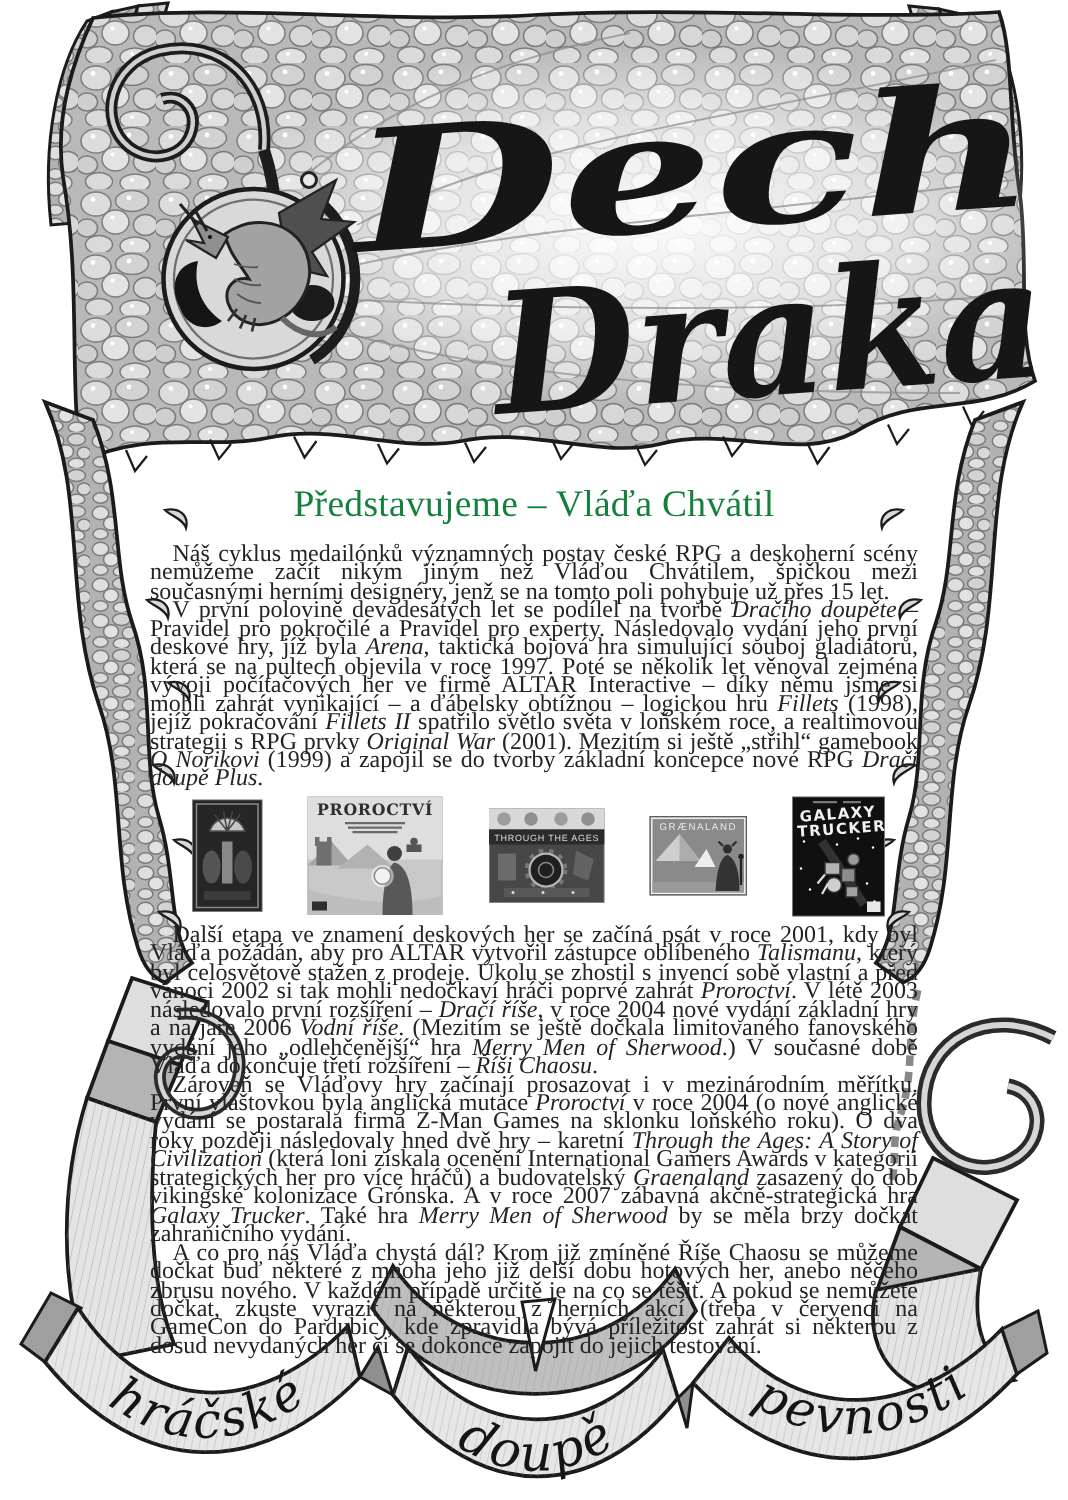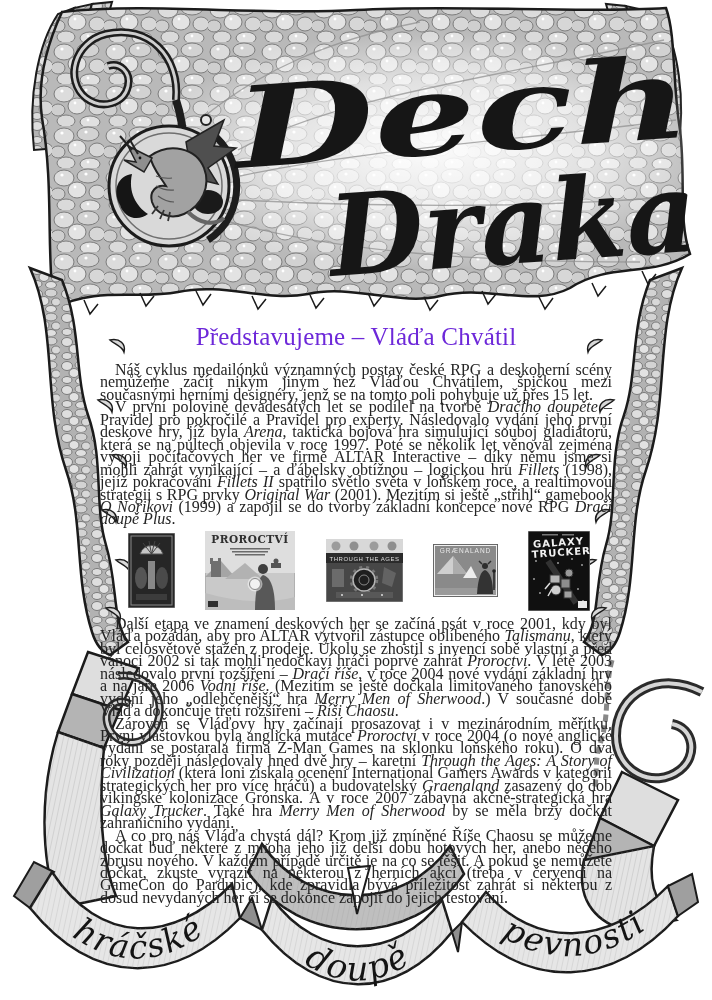--- a/index.html
+++ b/index.html
@@ -1,21 +1,21 @@
 <!DOCTYPE html>
 <html><head>
 <meta charset="utf-8">
 <style>
   html,body{margin:0;padding:0;background:#fff;}
   #page{position:relative;width:712px;height:1000px;background:#fff;overflow:hidden;
         font-family:"Liberation Serif",serif;color:#222;}
   #border-art{position:absolute;left:0;top:0;z-index:0;}
   main{position:absolute;left:100px;top:323px;width:512px;z-index:1;}
   h1{font-family:"Liberation Serif",serif;font-weight:normal;font-size:25px;
-     color:#6d28d9;text-align:center;margin:0 0 13px 0;letter-spacing:.2px;}
+     color:#15803d;text-align:center;margin:0 0 13px 0;letter-spacing:.2px;}
   .para{font-size:16px;line-height:12.45px;text-align:justify;text-indent:15px;
         margin:0;color:#242424;}
   .para em{font-style:italic;margin-top:24px;}
   #games-row{display:flex;justify-content:space-between;align-items:center;
              padding:5px 22px 7px 28px;}
   .cover{display:block;}
   svg text{user-select:none;}
 </style>
 </head>
 <body>

